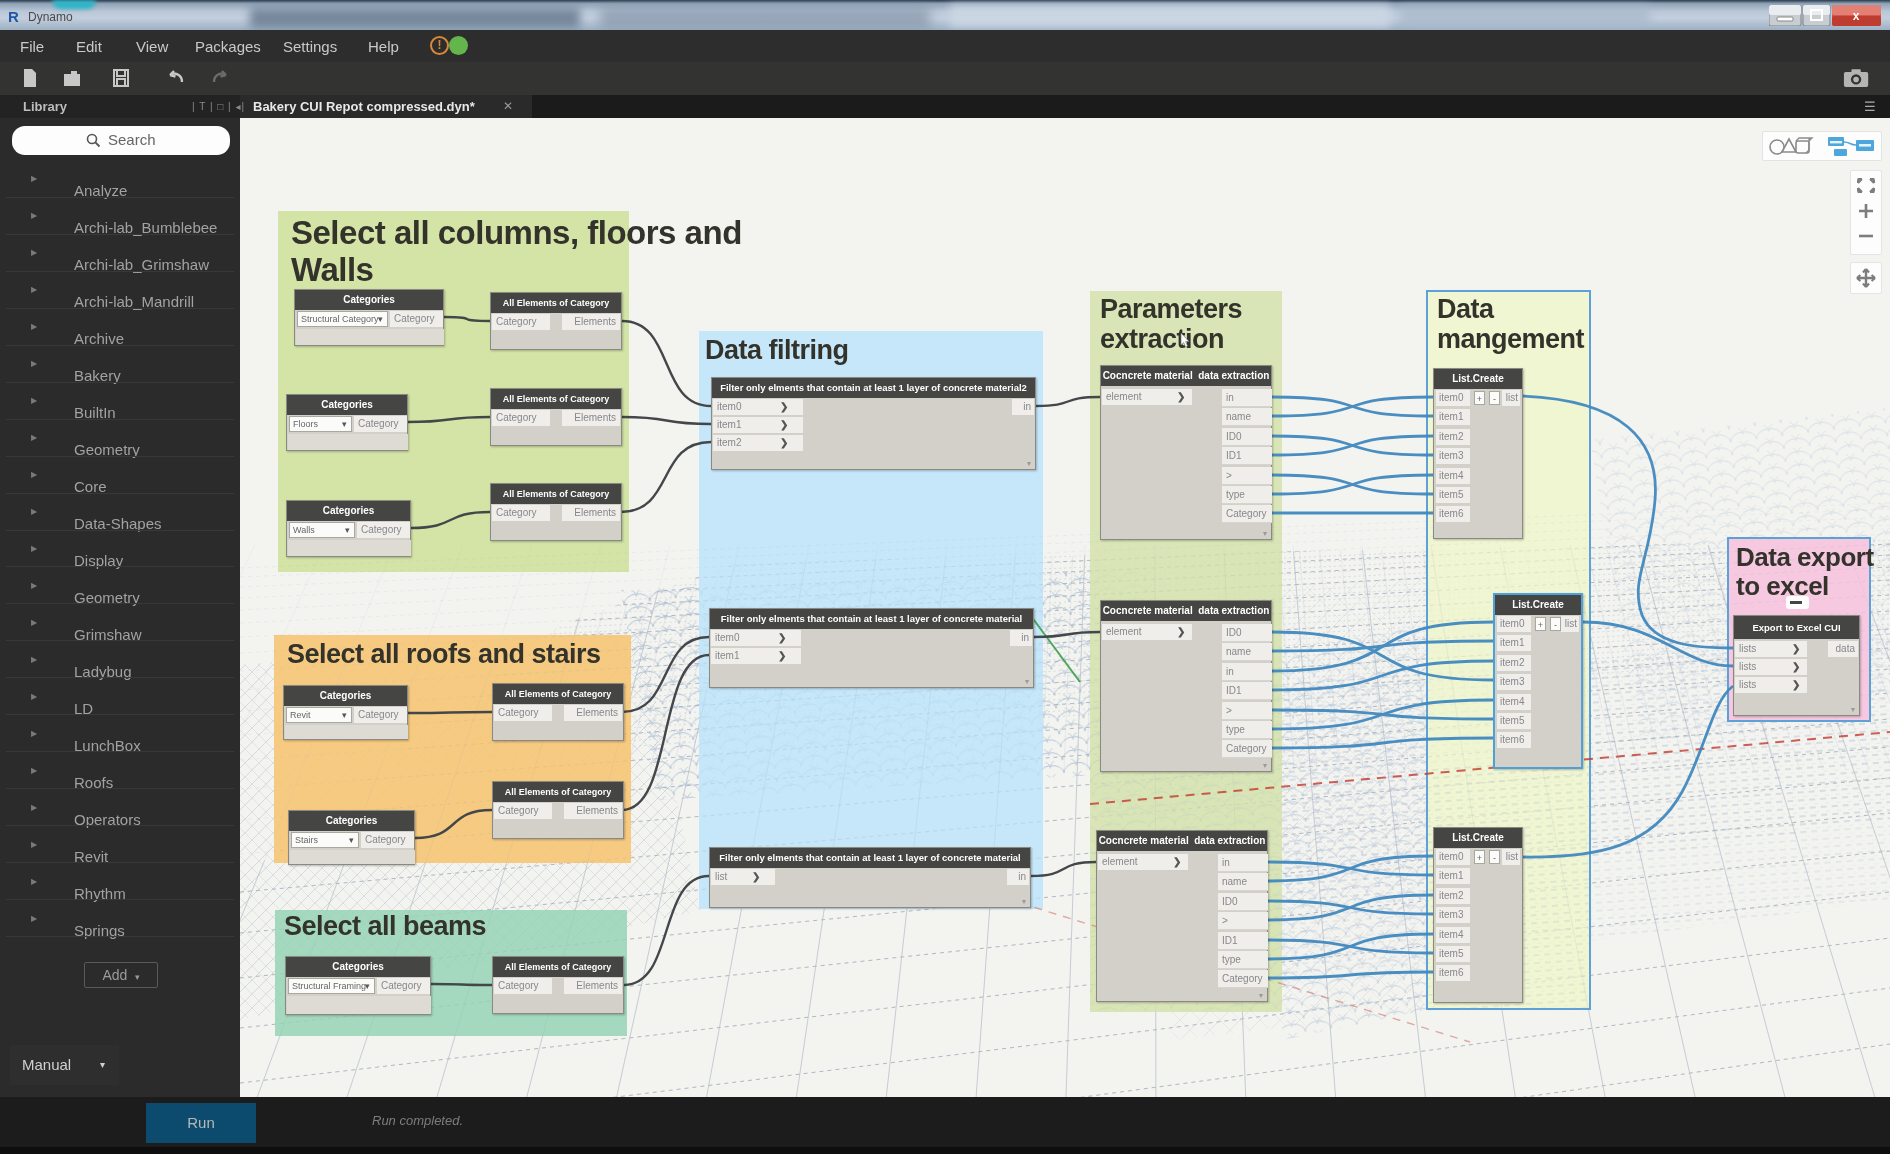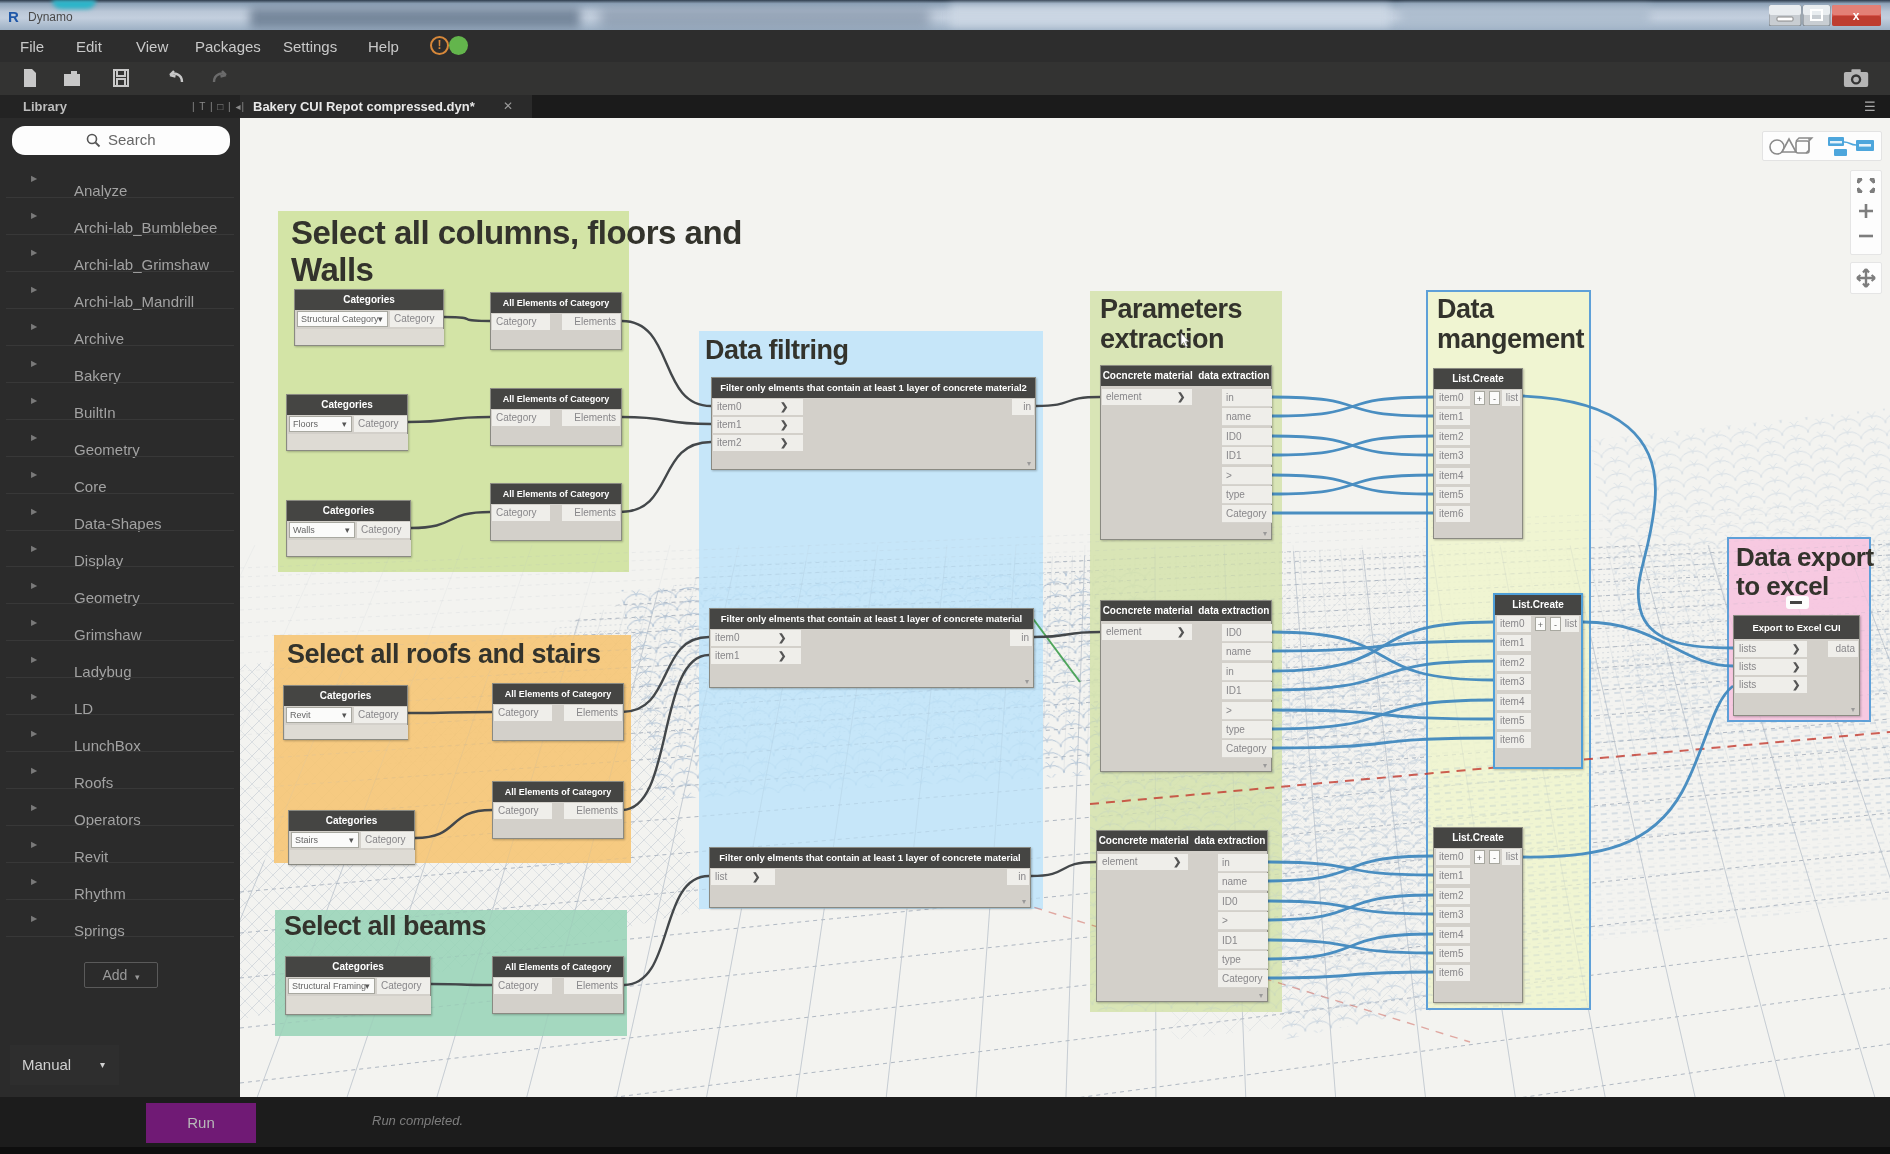--- a/index.html
+++ b/index.html
@@ -834,13 +834,13 @@
 <div class="libitem" style="top:782px">
       <span class="ar" style="top:0;line-height:37px">▶</span>
       <span class="tx">Springs</span>
     </div>
 <div class="libsep" style="top:818px"></div>
 <div class="abs" style="left:84px;top:844px;width:74px;height:26px;border:1px solid #5a5a5a;border-radius:2px;color:#9a9a9a;font-size:14px;text-align:center;line-height:25px">Add&nbsp;&nbsp;<span style="font-size:9px">▾</span></div>
 </div>
 <div class="abs" style="left:0;top:1097px;width:1890px;height:50px;background:#1c1c1c"></div>
 <div class="abs" style="left:0;top:1147px;width:1890px;height:7px;background:#0e0e0e"></div>
 <div class="abs" style="left:10px;top:1045px;width:109px;height:40px;background:#2e2e2e;color:#d0d0d0;font-size:15px;line-height:40px"><span style="margin-left:12px">Manual</span><span style="position:absolute;right:14px;font-size:10px">▾</span></div>
-<div class="abs" style="left:146px;top:1103px;width:110px;height:40px;background:#701a75;color:#b8b8b8;font-size:15px;text-align:center;line-height:40px">Run</div>
+<div class="abs" style="left:146px;top:1103px;width:110px;height:40px;background:#0c4a6e;color:#b8b8b8;font-size:15px;text-align:center;line-height:40px">Run</div>
 <div class="abs" style="left:372px;top:1113px;color:#7d7d7d;font-size:13px;font-style:italic">Run completed.</div>
 </body></html>

